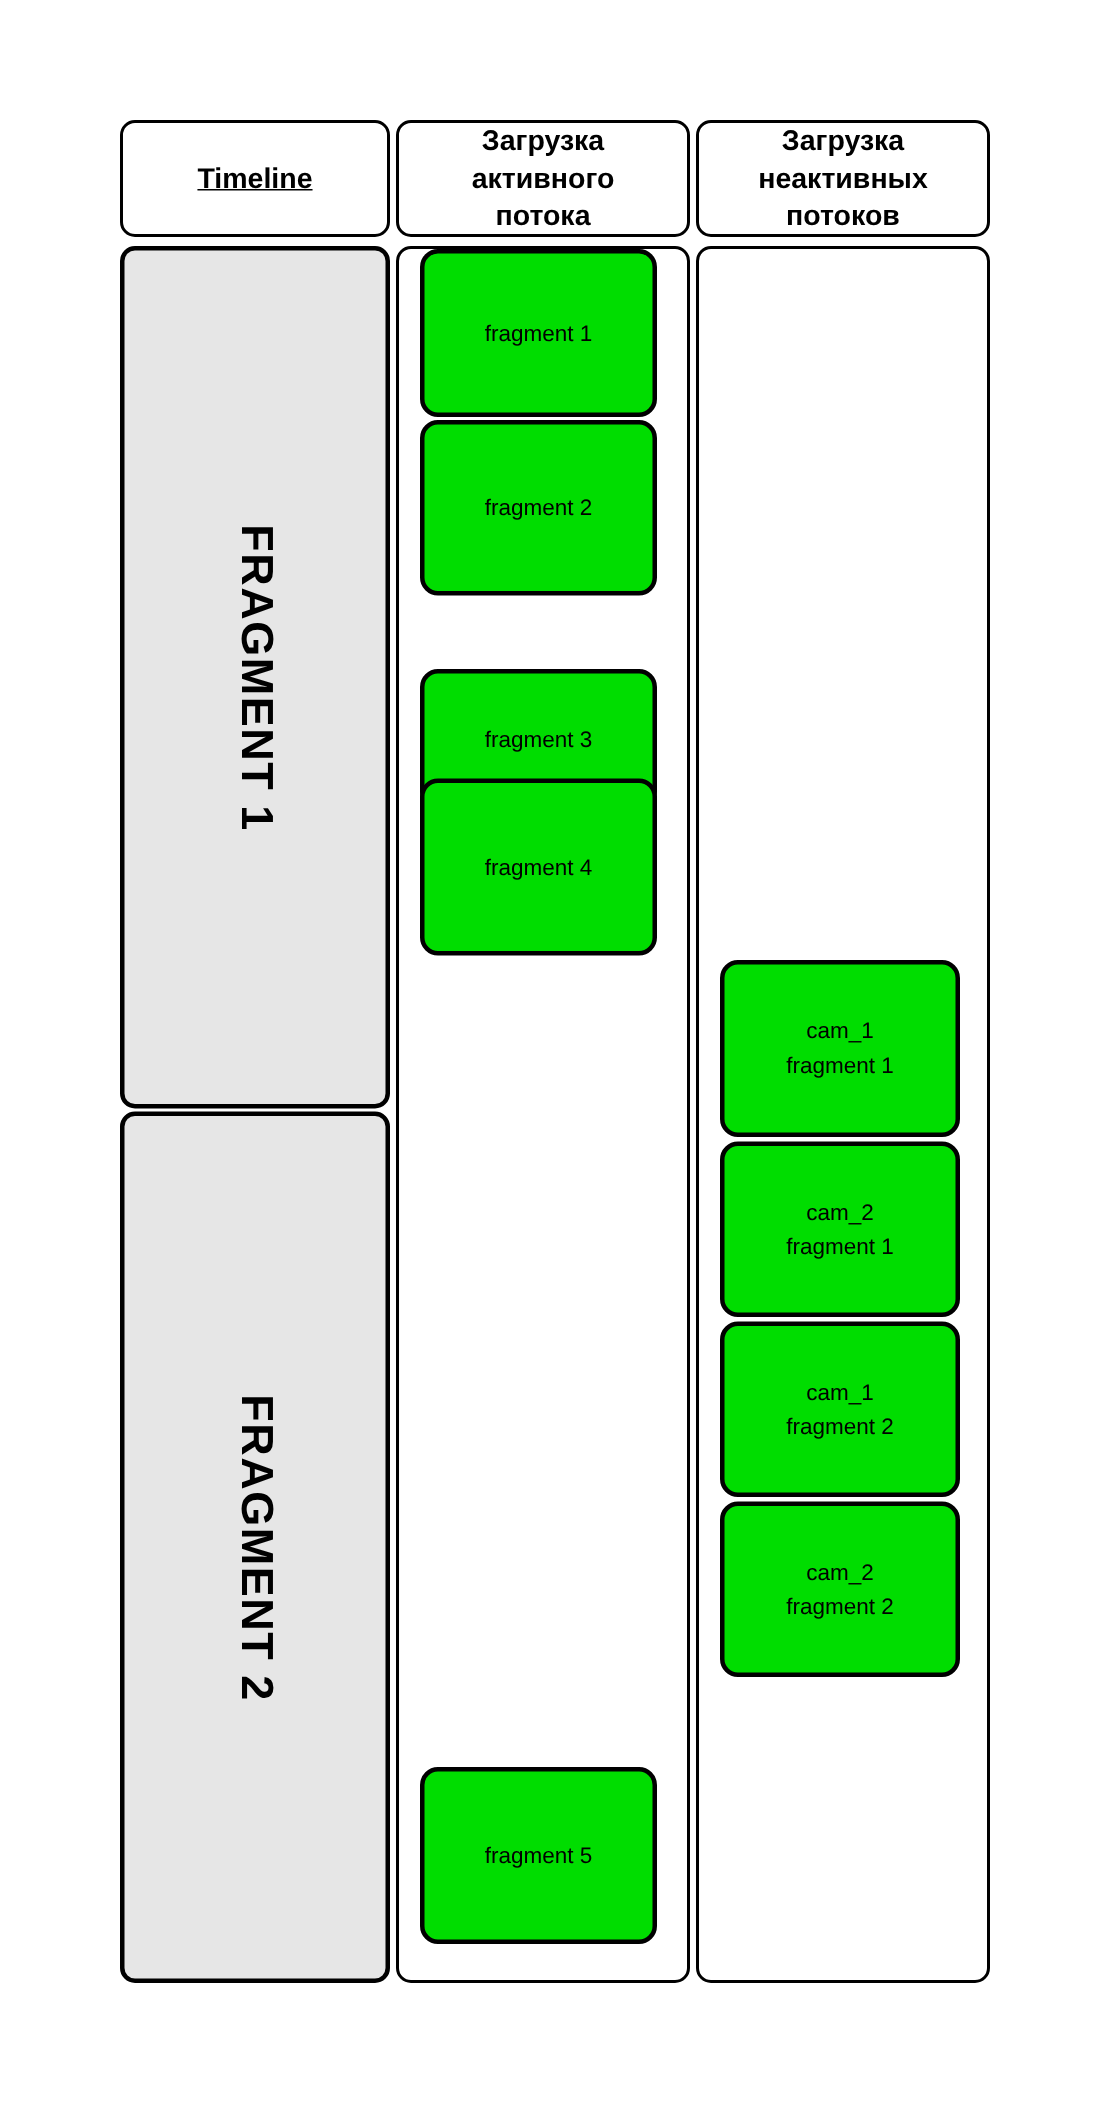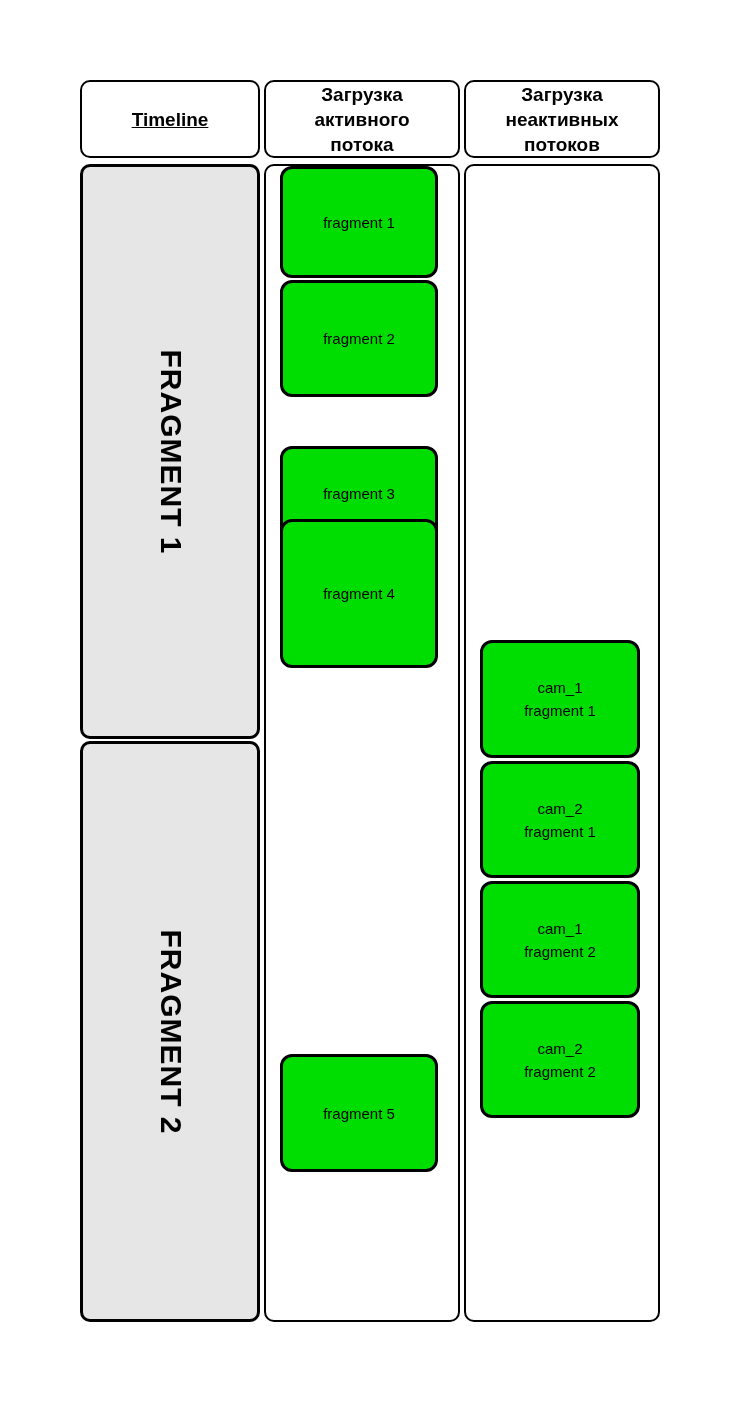--- a/index.html
+++ b/index.html
@@ -66,22 +66,22 @@
   
   #tl-frag1 { left: 80px; top: 164px; width: 180px; height: 575px; }
   #tl-frag2 { left: 80px; top: 741px; width: 180px; height: 581px; }
   
   #lane-active   { left: 264px; top: 164px; width: 196px; height: 1158px; }
   #lane-inactive { left: 464px; top: 164px; width: 196px; height: 1158px; }
   
   #af-1 { left: 280px; top: 166px;  width: 158px; height: 112px; }
   #af-2 { left: 280px; top: 280px;  width: 158px; height: 117px; }
   #af-3 { left: 280px; top: 400px;  width: 158px; height: 94px; margin-top: 46px; }
-  #af-4 { left: 280px; top: 519px;  width: 158px; height: 149px; }
-  #af-5 { left: 280px; top: 1054px; width: 158px; height: 118px; text-align: right; }
+  #af-4 { left: 280px; top: 519px;  width: 158px; height: 118px; }
+  #af-5 { left: 280px; top: 1178px; width: 158px; height: 118px; text-align: right; }
   
   #if-1 { left: 480px; top: 640px;  width: 160px; height: 118px; }
   #if-2 { left: 480px; top: 761px;  width: 160px; height: 117px; }
   #if-3 { left: 480px; top: 881px;  width: 160px; height: 117px; }
   #if-4 { left: 480px; top: 1001px; width: 160px; height: 117px; }
 </style>
 </head>
 <body>
 
 <div class="canvas">

